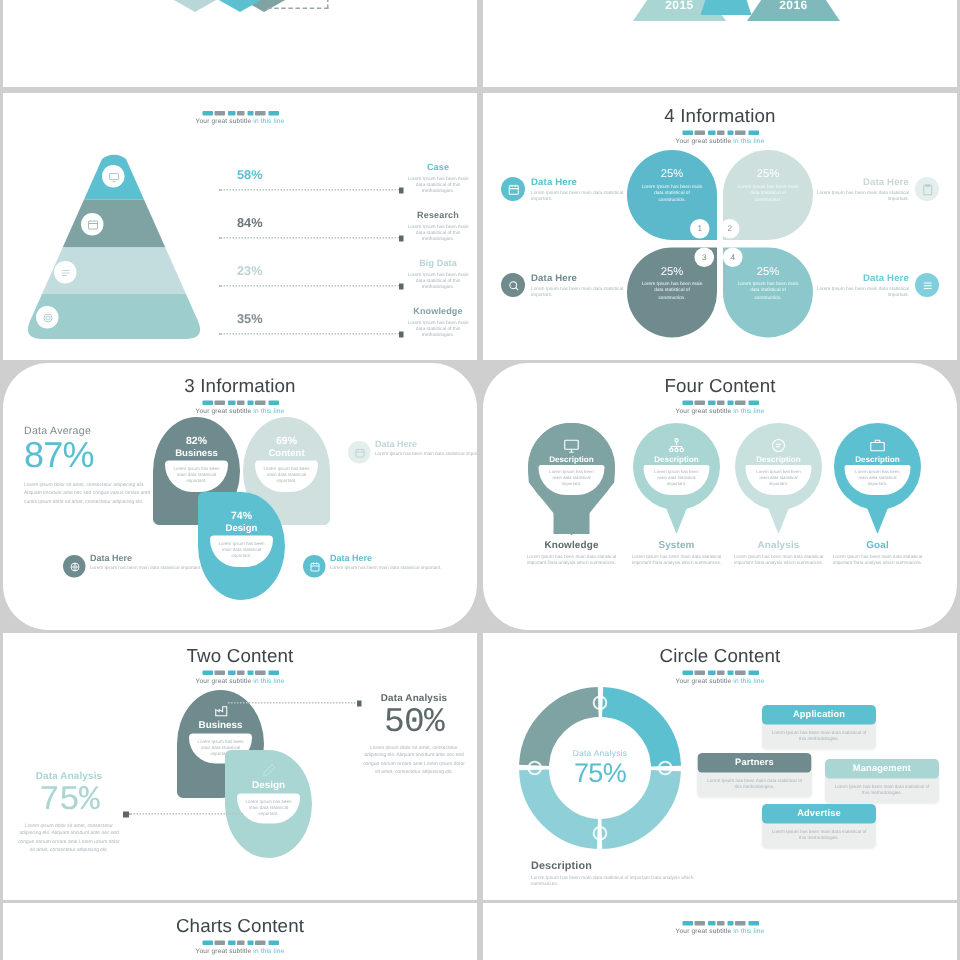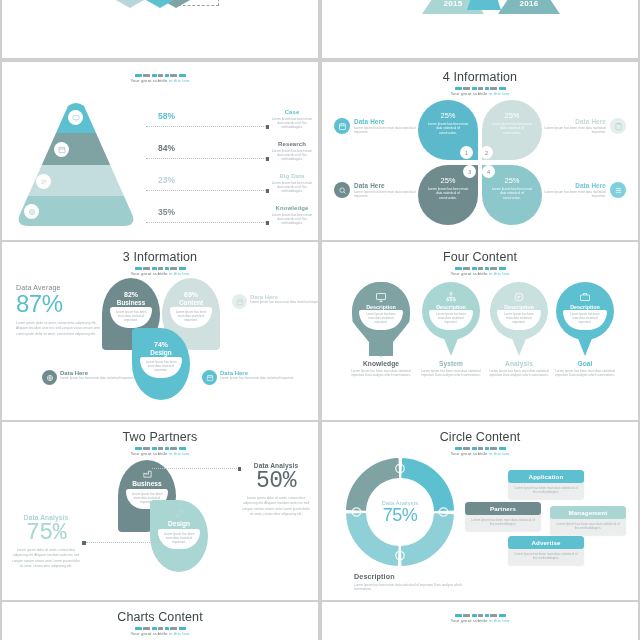--- a/index.html
+++ b/index.html
@@ -3,21 +3,21 @@
 <meta charset="utf-8">
 <style>
   html,body{margin:0;padding:0;background:#cfcfcf;}
   body{width:640px;height:640px;overflow:hidden;font-family:"Liberation Sans",sans-serif;}
   .sheet{position:relative;width:640px;height:640px;background:#cfcfcf;}
   .slide{position:absolute;background:#fff;overflow:hidden;box-sizing:border-box;}
   .col-l{left:2px;width:316px;}
   .col-r{left:322px;width:316px;}
   .r0{top:-120px;height:178px;}
   .r1{top:62px;height:178px;}
-  .r2{top:242px;height:178px;}
+  .r2{top:242px;height:178px;border-radius:30px;}
   .r3{top:422px;height:178px;}
   .r4{top:602px;height:178px;}
 
   .hdr{text-align:center;padding-top:9px;}
   .title{font-family:"Liberation Sans",sans-serif;font-size:12.5px;color:#3d4548;letter-spacing:.1px;font-weight:400;line-height:13px;}
   .bars{margin:3px auto 1px;width:72px;height:3px;display:flex;gap:1.5px;justify-content:center;}
   .bars i{display:block;height:3px;border-radius:.5px;}
   .b-t{background:#49b6ca;}
   .b-g{background:#8e9a9d;}
   .sub{font-size:4.4px;color:#6d7779;letter-spacing:.1px;}
@@ -528,21 +528,21 @@
         </div>
     </div>
     <div class="fc-cap" style="left:230px;top:118px;">
       <div class="h" style="color:#5cc0d0">Goal</div>
       <div class="p">Lorem Ipsum has been main data statistical important Data analysis which summarizes.</div>
     </div>
   </div>
 
   <div class="slide col-l r3">
     <div class="hdr">
-      <div class="title">Two Partners</div>
+      <div class="title">Two Content</div>
       <div class="bars">
         <i class="b-t" style="width:7px"></i>
           <i class="b-g" style="width:7px"></i>
           <i class="b-t" style="width:5px"></i>
           <i class="b-g" style="width:5px"></i>
           <i class="b-t" style="width:4px"></i>
           <i class="b-g" style="width:7px"></i>
           <i class="b-t" style="width:7px"></i>
       </div>
       <div class="sub"><span>Your great subtitle</span> <em>in this line</em></div>

